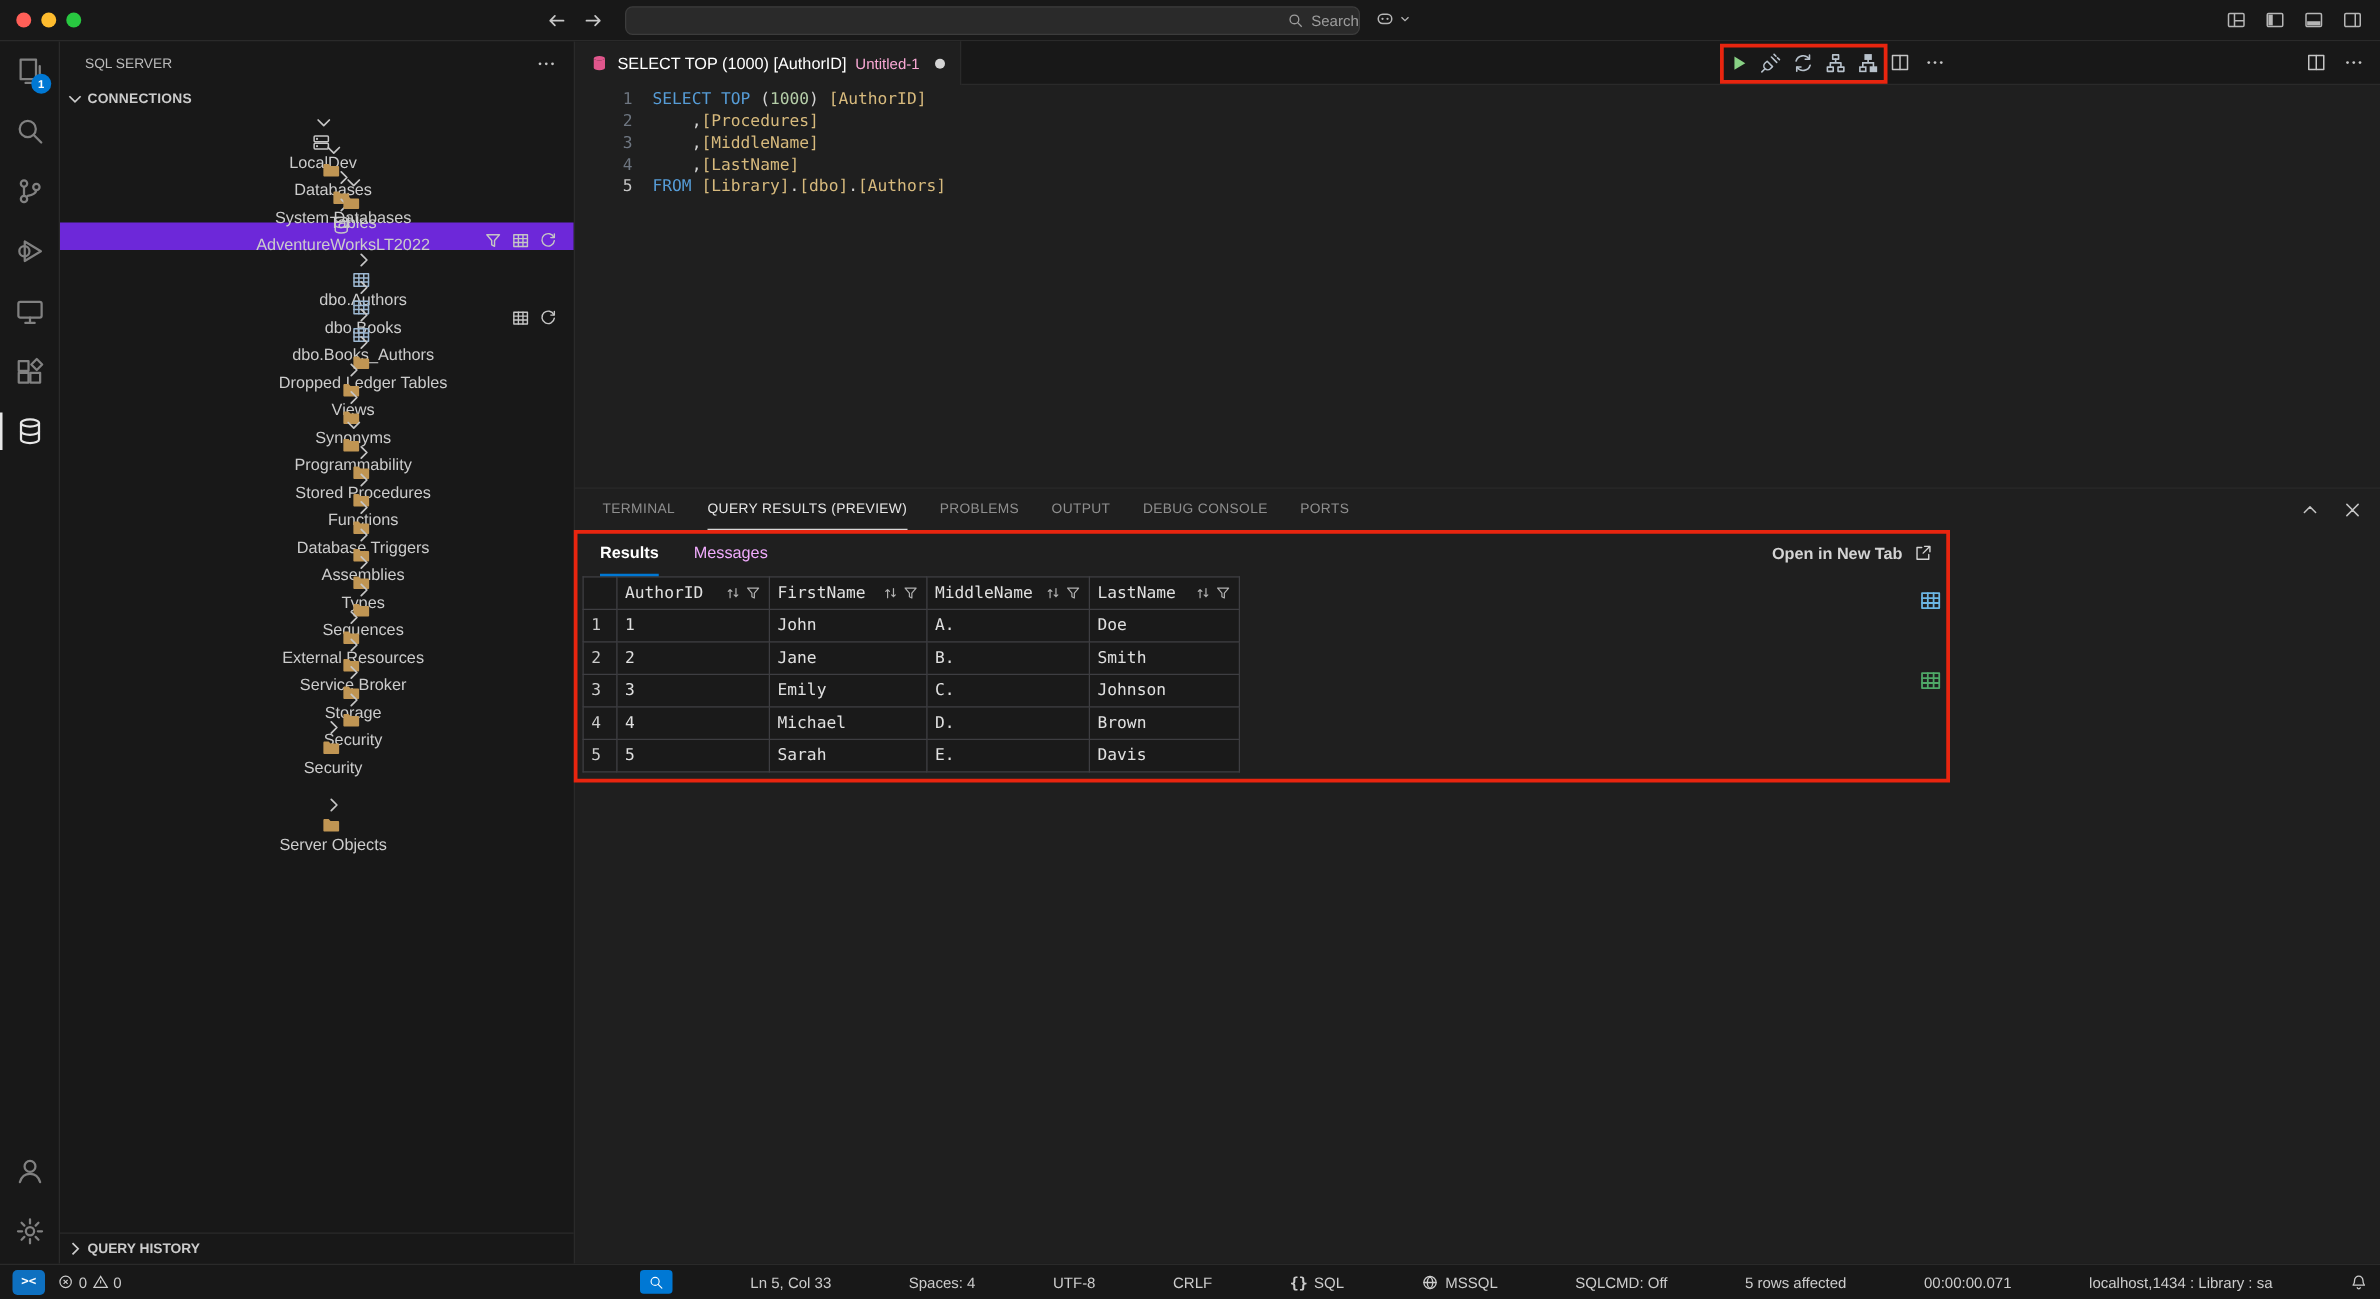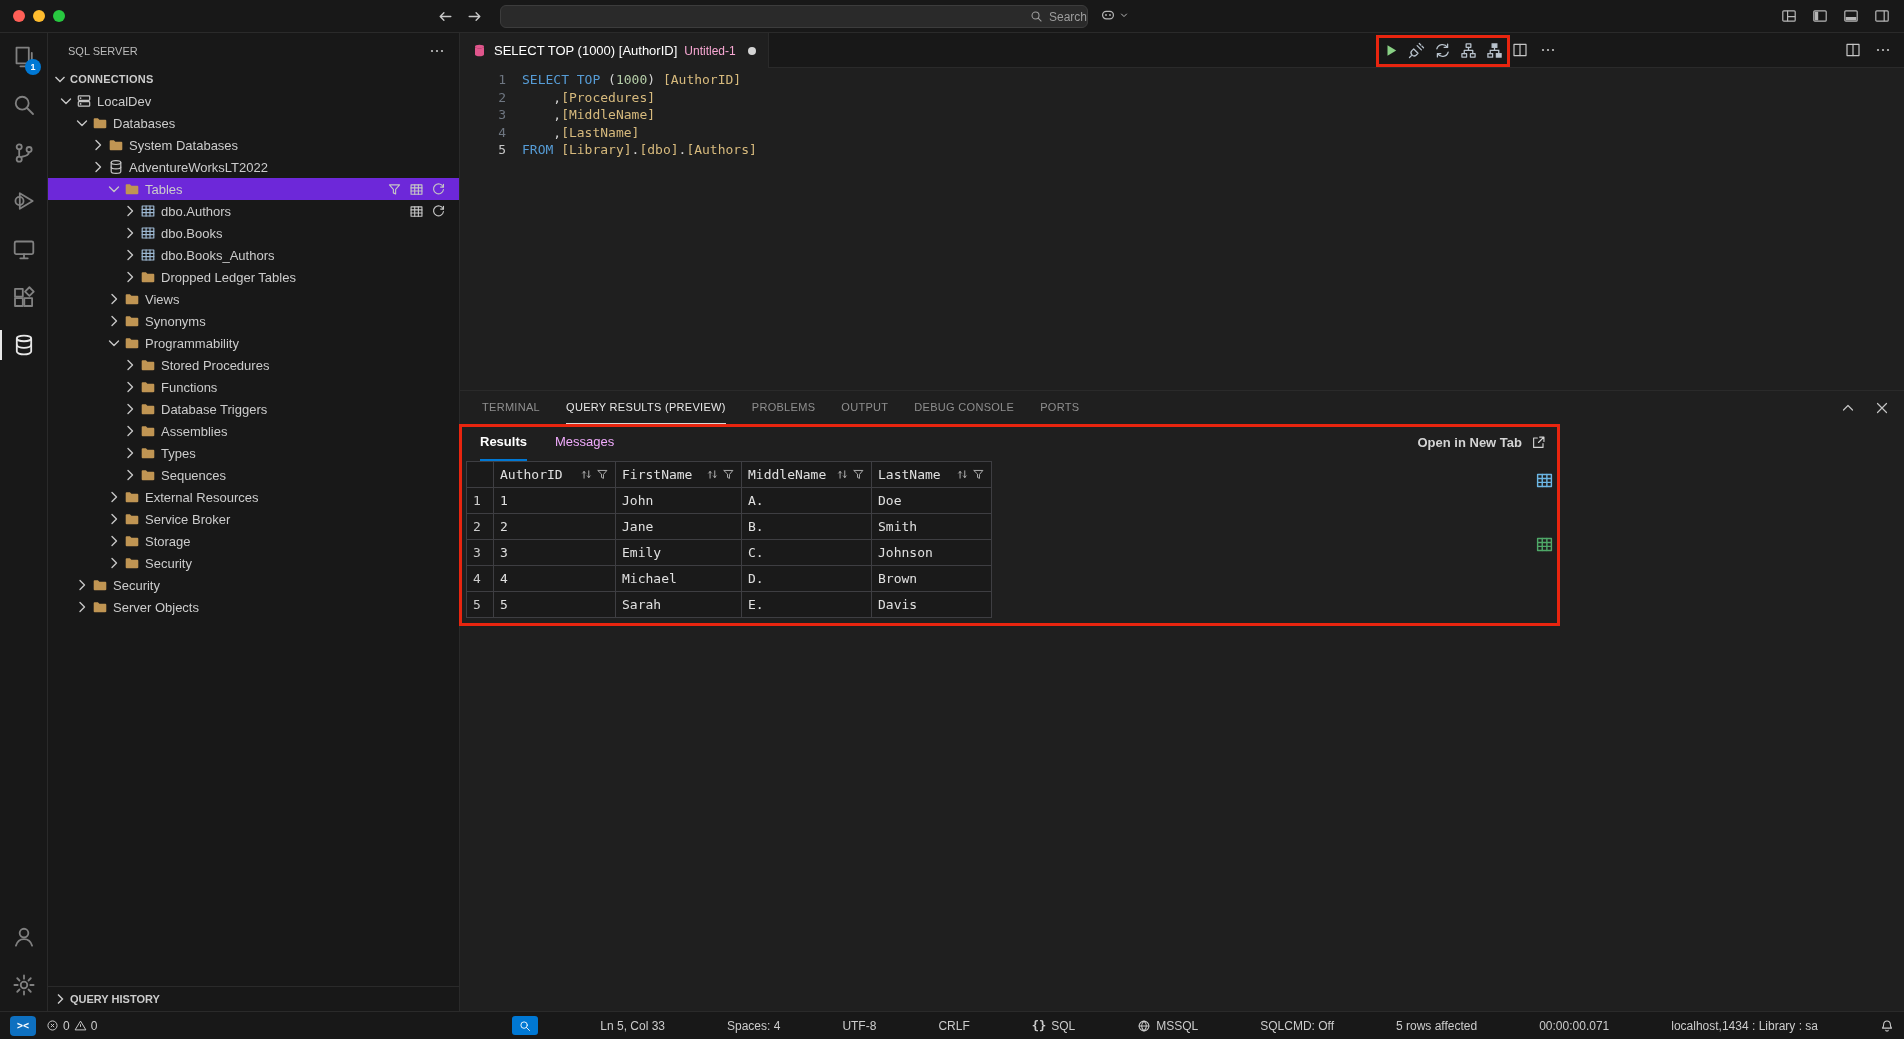--- a/index.html
+++ b/index.html
@@ -41,21 +41,21 @@
   .ab-item .i{width:24px;height:24px;}
   .badge{position:absolute;right:7px;bottom:6px;background:var(--accent);color:#fff;border-radius:50%;min-width:16px;height:16px;font-size:9px;display:flex;align-items:center;justify-content:center;font-weight:700;}
 
   
   .sidebar{width:412px;flex:none;background:var(--bg-dark);border-right:1px solid var(--border);display:flex;flex-direction:column;font-size:13px;}
   .sb-title{height:35px;flex:none;display:flex;align-items:center;padding:0 14px 0 20px;font-size:11px;color:#bbbbbb;}
   .sb-title .more{margin-left:auto;color:#c5c5c5;cursor:pointer;}
   .section-head{height:22px;flex:none;display:flex;align-items:center;gap:2px;font-size:11px;font-weight:700;color:var(--text);padding-left:4px;letter-spacing:.2px;cursor:pointer;}
   .section-head .i{width:16px;height:16px;}
   .tree{flex:1;overflow:hidden;}
-  .tree-row{height:22px;display:flex;align-items:center;color:var(--text);cursor:pointer;white-space:nowrap;}
+  .tree-row{height:22px;display:flex;align-items:center;color:var(--text);cursor:pointer;white-space:nowrap;flex-direction:column;}
   .tree-row.selected{background:#6d28d9;justify-content:flex-end;}
   .chev{width:16px;height:16px;color:#c5c5c5;flex:none;}
   .ticon{width:16px;height:16px;margin:0 5px 0 2px;flex:none;}
   .c-folder{color:#c09553;} .c-database{color:#c5c5c5;} .c-table{color:#9db8d2;} .c-server{color:#c5c5c5;}
   .row-actions{margin-left:auto;display:flex;gap:7px;padding-right:13px;color:#c5c5c5;}
   .row-actions .i{width:15px;height:15px;cursor:pointer;}
   .qh{height:25px;flex:none;border-top:1px solid var(--border);display:flex;align-items:center;gap:2px;font-size:11px;font-weight:700;padding-left:4px;cursor:pointer;}
 
   
   .editor-area{flex:1;display:flex;flex-direction:column;min-width:0;background:var(--bg-editor);}
@@ -630,21 +630,21 @@
                 <path d="M6 3.5L10.5 8L6 12.5"></path>
               </svg>
             </span>
             <span class="i ticon c-folder">
               <svg viewBox="0 0 16 16">
                 <path d="M1.7 4.1c0-.5.4-.9.9-.9h3.3l1.5 1.6h6c.5 0 .9.4.9.9v6.6c0 .5-.4.9-.9.9H2.6c-.5 0-.9-.4-.9-.9V4.1z" fill="currentColor"></path>
               </svg>
             </span>
             <span class="tlabel">Security</span>
           </div>
-          <div class="tree-row" style="padding-left: 26px;">
+          <div class="tree-row" style="padding-left: 26px; margin-top: 40px;">
             <span class="i chev">
               <svg viewBox="0 0 16 16" fill="none" stroke="currentColor" stroke-width="1.4" stroke-linecap="round" stroke-linejoin="round">
                 <path d="M6 3.5L10.5 8L6 12.5"></path>
               </svg>
             </span>
             <span class="i ticon c-folder">
               <svg viewBox="0 0 16 16">
                 <path d="M1.7 4.1c0-.5.4-.9.9-.9h3.3l1.5 1.6h6c.5 0 .9.4.9.9v6.6c0 .5-.4.9-.9.9H2.6c-.5 0-.9-.4-.9-.9V4.1z" fill="currentColor"></path>
               </svg>
             </span>

